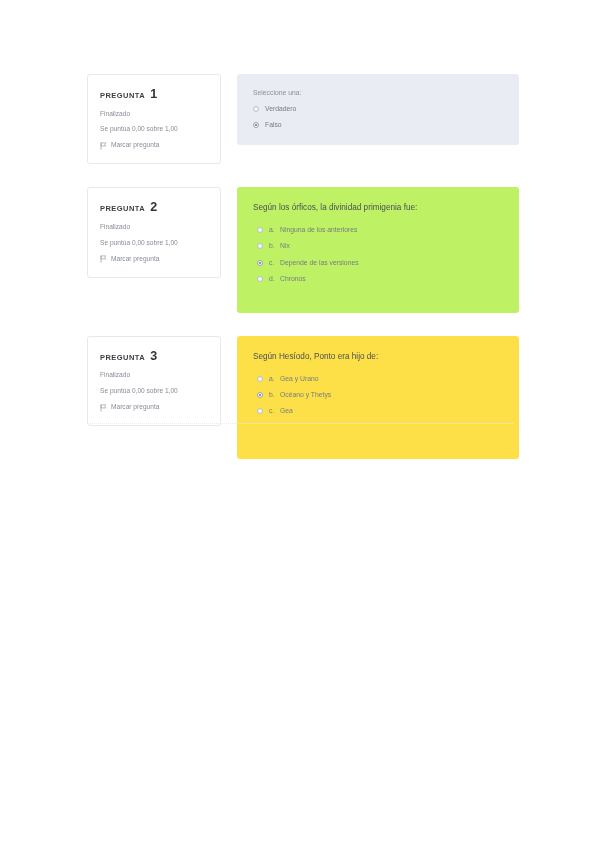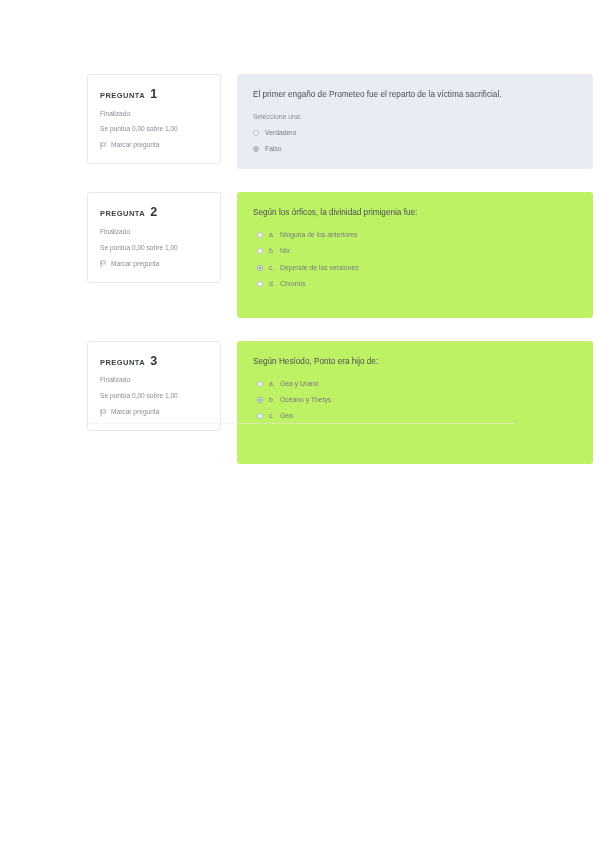--- a/index.html
+++ b/index.html
@@ -29,21 +29,21 @@
   .content {
     position: absolute;
     left: 87px;
     top: 74px;
     width: 426px;
   }
 
   
   .qblock {
     position: relative;
-    width: 506px;
+    width: 432px;
     margin-bottom: 23px;
   }
   .qblock-inner {
     display: flex;
     align-items: flex-start;
   }
 
   
   .qinfo {
     width: 134px;
@@ -198,21 +198,20 @@
           <span class="flag-icon">
             <svg viewBox="0 0 7 8" width="7" height="8" aria-hidden="true">
               <path d="M1 0.6 L1 7.6" stroke="#9aa0a8" stroke-width="0.8" fill="none"></path>
               <path d="M1 0.9 L6 0.9 L4.6 2.4 L6 3.9 L1 3.9 Z" fill="none" stroke="#9aa0a8" stroke-width="0.7"></path>
             </svg>
           </span>
           <span>Marcar pregunta</span>
         </div>
       </div>
       <div class="qpanel" style="background: rgb(233, 236, 243);">
-        <div class="qtext">El primer engaño de Prometeo fue el reparto de la víctima sacrificial.</div>
         <div class="qprompt">Seleccione una:</div>
         <ul class="options">
   <li class="option">
     <span class="radio"></span>
 
     <span class="opt-text">Verdadero</span>
   </li>
 
   <li class="option">
     <span class="radio checked"></span>
@@ -287,21 +286,21 @@
         <div class="qinfo-flag">
           <span class="flag-icon">
             <svg viewBox="0 0 7 8" width="7" height="8" aria-hidden="true">
               <path d="M1 0.6 L1 7.6" stroke="#9aa0a8" stroke-width="0.8" fill="none"></path>
               <path d="M1 0.9 L6 0.9 L4.6 2.4 L6 3.9 L1 3.9 Z" fill="none" stroke="#9aa0a8" stroke-width="0.7"></path>
             </svg>
           </span>
           <span>Marcar pregunta</span>
         </div>
       </div>
-      <div class="qpanel lettered panel-pad-lg" style="background: #bef264;">
+      <div class="qpanel lettered panel-pad-lg" style="background: #fde047;">
         <div class="qtext">Según Hesíodo, Ponto era hijo de:</div>
 
         <ul class="options">
   <li class="option">
     <span class="radio"></span>
     <span class="opt-letter">a.</span>
     <span class="opt-text">Gea y Urano</span>
   </li>
 
   <li class="option">

